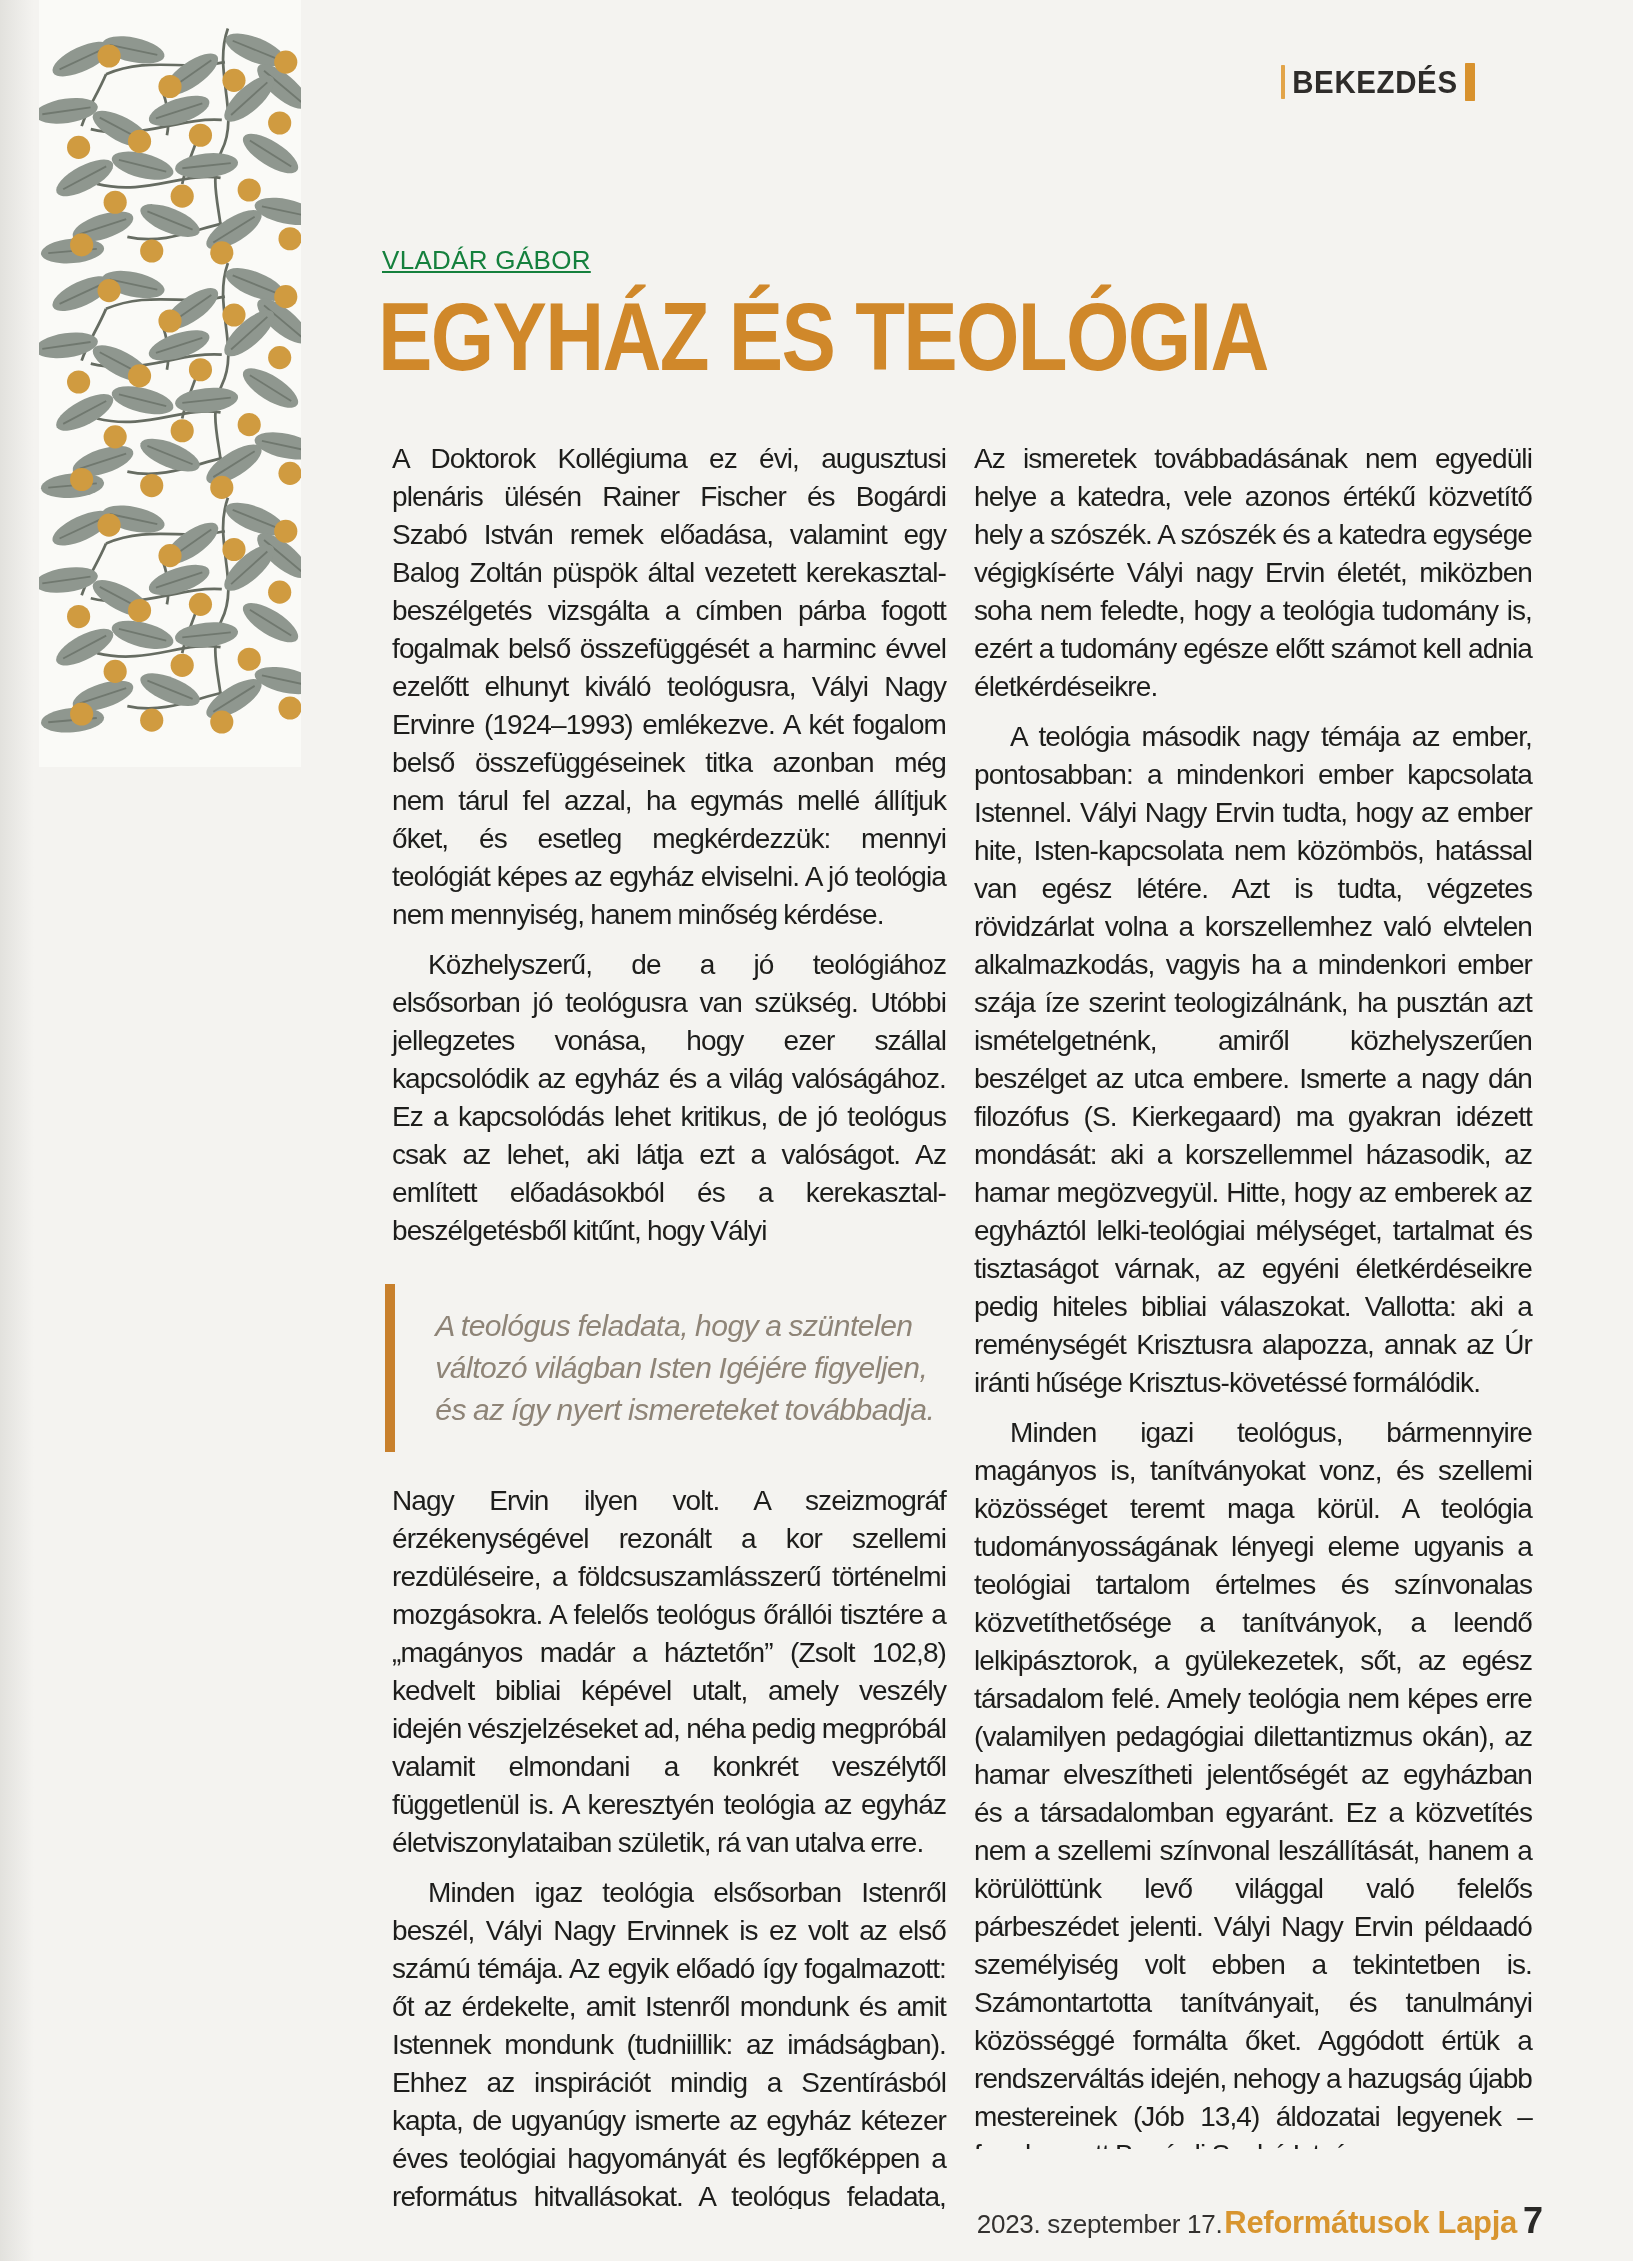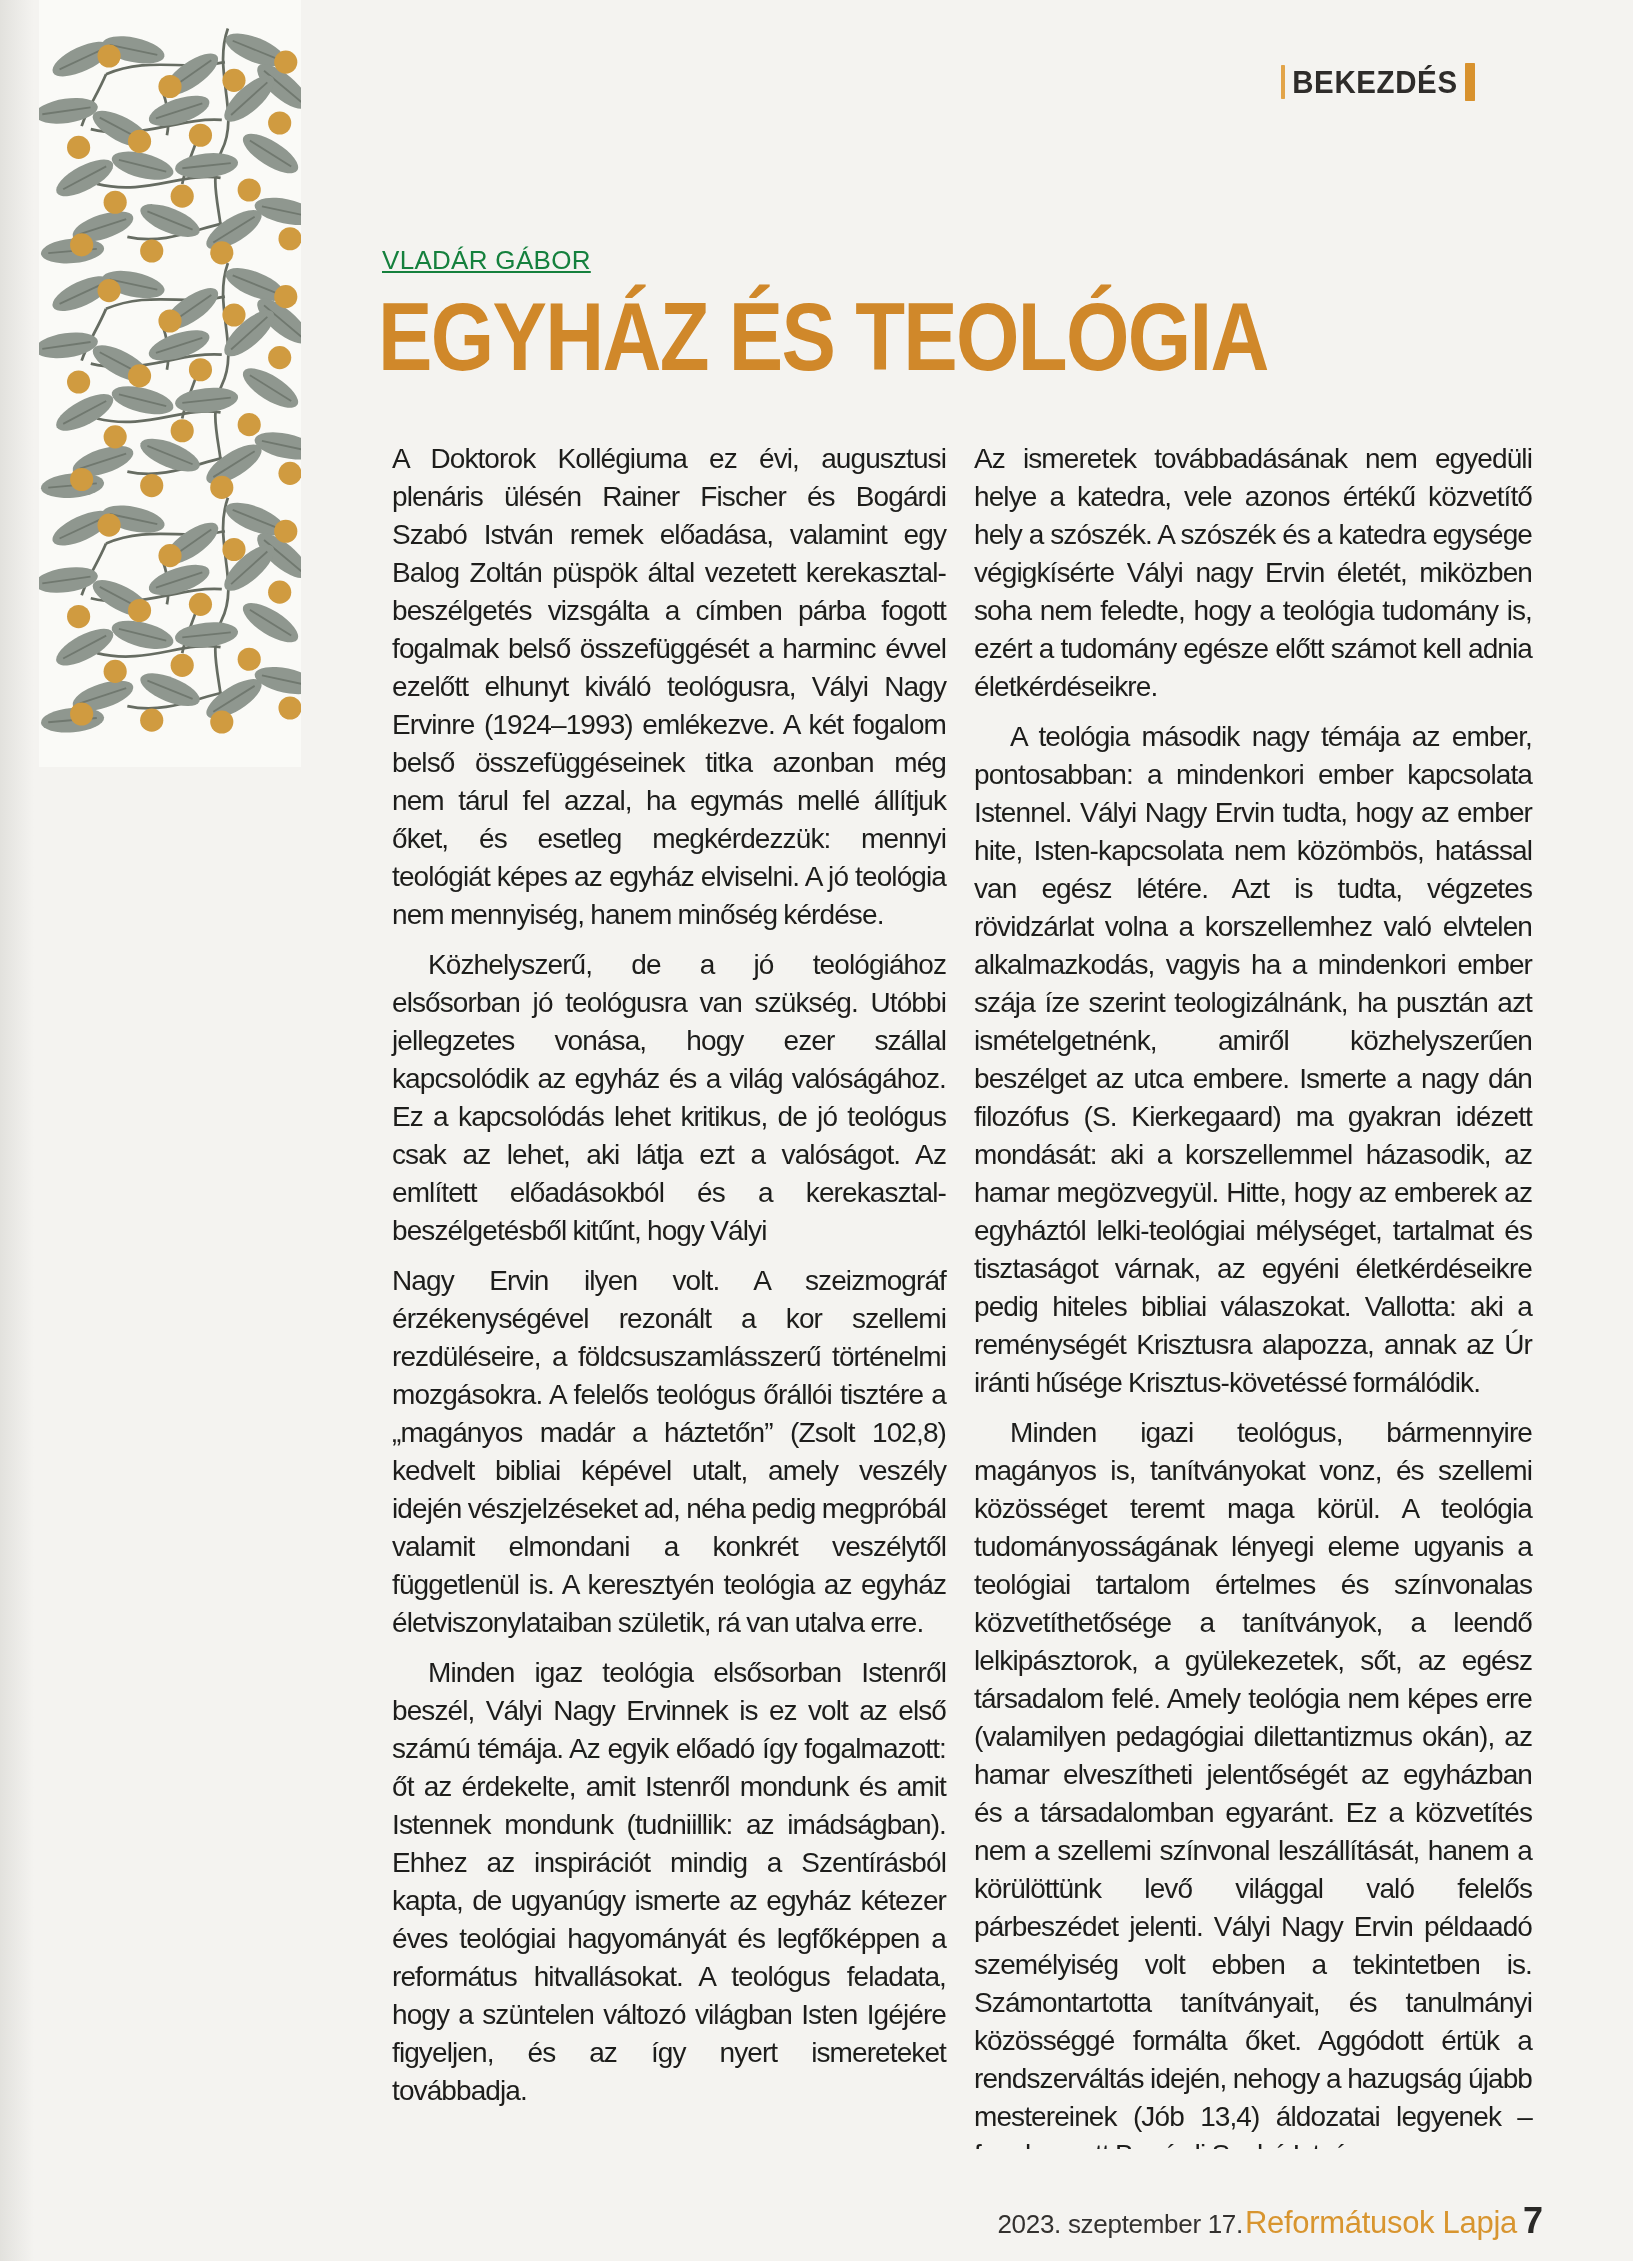--- a/index.html
+++ b/index.html
@@ -67,21 +67,21 @@
   blockquote p{
     font-style:italic;font-size:30px;line-height:42px;
     color:#8e8477;letter-spacing:-0.5px;text-align:left;
   }
   
   .footer{
     position:absolute;right:90px;top:2200px;
     display:flex;align-items:baseline;gap:2px;white-space:nowrap;
   }
   .f-date{font-size:26px;color:#33312f;letter-spacing:-0.3px;}
-  .f-mag{font-size:31px;font-weight:normal;color:#d8952f;letter-spacing:-0.3px;}
+  .f-mag{font-size:31px;font-weight:bold;color:#d8952f;letter-spacing:-0.3px;}
   .f-page{font-size:36px;font-weight:bold;color:#2a2927;margin-left:4px;}
 </style>
 </head>
 <body>
 
 <div class="page">
 
   <div class="scan-shade"></div>
 
   <div class="ornament-panel">
@@ -150,20 +150,23 @@
     <span class="kbar thick"></span>
   </div>
 
   <div class="byline">VLADÁR GÁBOR</div>
   <h1 class="title">EGYHÁZ ÉS TEOLÓGIA</h1>
 
 
   <div class="col col-left">
     <p>A Doktorok Kollégiuma ez évi, augusztusi plenáris ülésén Rainer Fischer és Bogárdi Szabó István remek előadása, valamint egy Balog Zoltán püspök által vezetett kerekasztal-beszélgetés vizsgálta a címben párba fogott fogalmak belső összefüggését a harminc évvel ezelőtt elhunyt kiváló teológusra, Vályi Nagy Ervinre (1924–1993) emlékezve. A két fogalom belső összefüggéseinek titka azonban még nem tárul fel azzal, ha egymás mellé állítjuk őket, és esetleg megkérdezzük: mennyi teológiát képes az egyház elviselni. A jó teológia nem mennyiség, hanem minőség kérdése.</p>
     <p class="indent">Közhelyszerű, de a jó teológiához elsősorban jó teológusra van szükség. Utóbbi jellegzetes vonása, hogy ezer szállal kapcsolódik az egyház és a világ valóságához. Ez a kapcsolódás lehet kritikus, de jó teológus csak az lehet, aki látja ezt a valóságot. Az említett előadásokból és a kerekasztal-beszélgetésből kitűnt, hogy Vályi</p>
+    <blockquote>
+      <p>A teológus feladata, hogy a szüntelen változó világban Isten Igéjére figyeljen, és az így nyert ismereteket továbbadja.</p>
+    </blockquote>
     <p>Nagy Ervin ilyen volt. A szeizmográf érzékenységével rezonált a kor szellemi rezdüléseire, a földcsuszamlásszerű történelmi mozgásokra. A felelős teológus őrállói tisztére a „magányos madár a háztetőn” (Zsolt 102,8) kedvelt bibliai képével utalt, amely veszély idején vészjelzéseket ad, néha pedig megpróbál valamit elmondani a konkrét veszélytől függetlenül is. A keresztyén teológia az egyház életviszonylataiban születik, rá van utalva erre.</p>
     <p class="indent">Minden igaz teológia elsősorban Istenről beszél, Vályi Nagy Ervinnek is ez volt az első számú témája. Az egyik előadó így fogalmazott: őt az érdekelte, amit Istenről mondunk és amit Istennek mondunk (tudniillik: az imádságban). Ehhez az inspirációt mindig a Szentírásból kapta, de ugyanúgy ismerte az egyház kétezer éves teológiai hagyományát és legfőképpen a református hitvallásokat. A teológus feladata, hogy a szüntelen változó világban Isten Igéjére figyeljen, és az így nyert ismereteket továbbadja.</p>
   </div>
 
   <div class="col col-right">
     <p>Az ismeretek továbbadásának nem egyedüli helye a katedra, vele azonos értékű közvetítő hely a szószék. A szószék és a katedra egysége végigkísérte Vályi nagy Ervin életét, miközben soha nem feledte, hogy a teológia tudomány is, ezért a tudomány egésze előtt számot kell adnia életkérdéseikre.</p>
     <p class="indent">A teológia második nagy témája az ember, pontosabban: a mindenkori ember kapcsolata Istennel. Vályi Nagy Ervin tudta, hogy az ember hite, Isten-kapcsolata nem közömbös, hatással van egész létére. Azt is tudta, végzetes rövidzárlat volna a korszellemhez való elvtelen alkalmazkodás, vagyis ha a mindenkori ember szája íze szerint teologizálnánk, ha pusztán azt ismételgetnénk, amiről közhelyszerűen beszélget az utca embere. Ismerte a nagy dán filozófus (S. Kierkegaard) ma gyakran idézett mondását: aki a korszellemmel házasodik, az hamar megözvegyül. Hitte, hogy az emberek az egyháztól lelki-teológiai mélységet, tartalmat és tisztaságot várnak, az egyéni életkérdéseikre pedig hiteles bibliai válaszokat. Vallotta: aki a reménységét Krisztusra alapozza, annak az Úr iránti hűsége Krisztus-követéssé formálódik.</p>
     <p class="indent">Minden igazi teológus, bármennyire magányos is, tanítványokat vonz, és szellemi közösséget teremt maga körül. A teológia tudományosságának lényegi eleme ugyanis a teológiai tartalom értelmes és színvonalas közvetíthetősége a tanítványok, a leendő lelkipásztorok, a gyülekezetek, sőt, az egész társadalom felé. Amely teológia nem képes erre (valamilyen pedagógiai dilettantizmus okán), az hamar elveszítheti jelentőségét az egyházban és a társadalomban egyaránt. Ez a közvetítés nem a szellemi színvonal leszállítását, hanem a körülöttünk levő világgal való felelős párbeszédet jelenti. Vályi Nagy Ervin példaadó személyiség volt ebben a tekintetben is. Számontartotta tanítványait, és tanulmányi közösséggé formálta őket. Aggódott értük a rendszerváltás idején, nehogy a hazugság újabb mestereinek (Jób 13,4) áldozatai legyenek – fogalmazott Bogárdi Szabó István.</p>
     <p class="indent"><span>A Doktorok Kollégiumának egyik fontos feladata lesz jövőre, hogy méltóképpen felkészüljön Vályi Nagy Ervin születésének 100. évfordulójára.</span></p>
   </div>

